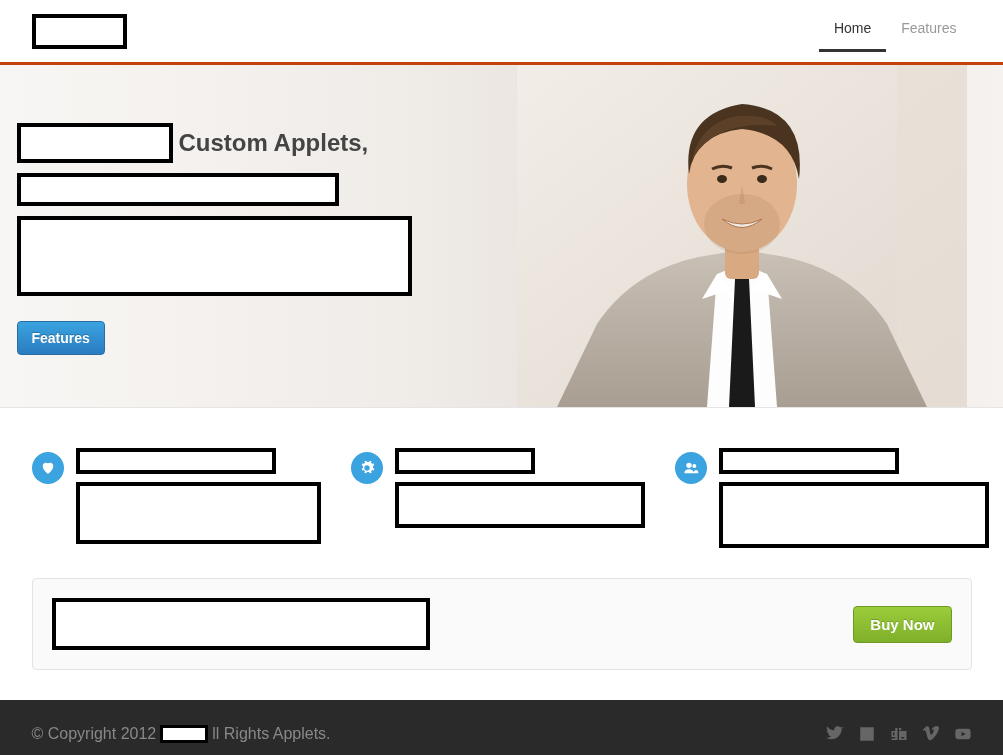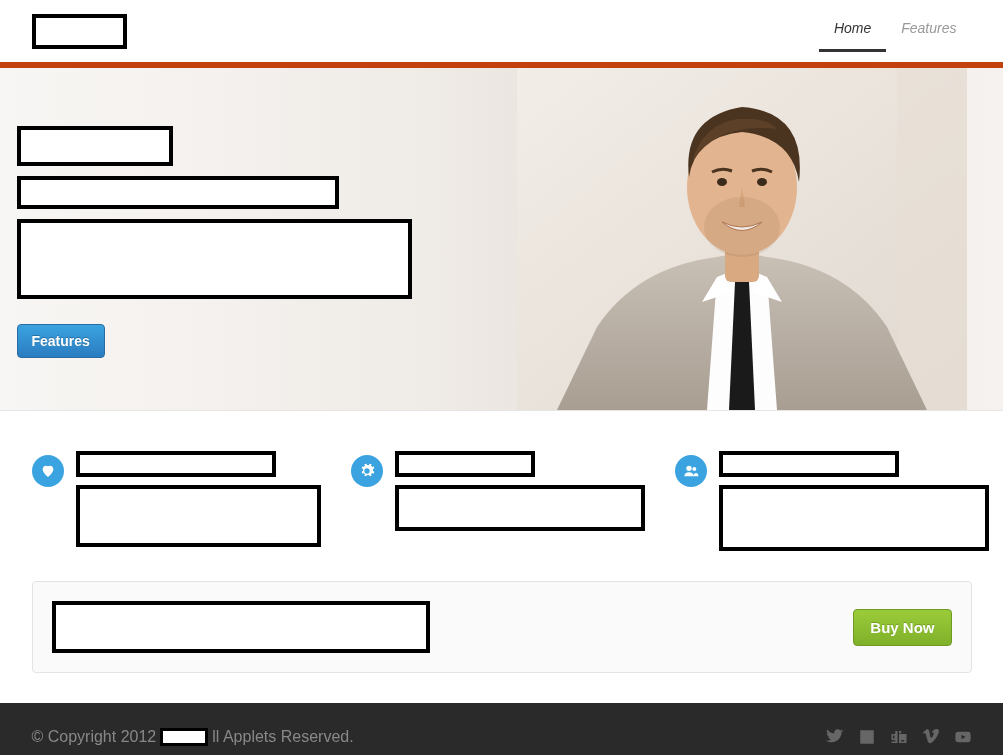--- a/index.html
+++ b/index.html
@@ -1,17 +1,17 @@
 <!DOCTYPE html>
 <html><head>
 <meta charset="utf-8">
 <style>
 * { margin: 0; padding: 0; box-sizing: border-box; }
 body { font-family: "Helvetica Neue", Helvetica, Arial, sans-serif; font-size: 14px; color: #333; background: #fff; }
-.header { border-bottom: 6px solid #c2410c; font-style: italic; }
+.header { border-bottom: 3px solid #c2410c; }
 .header-inner { max-width: 970px; margin: 0 auto; display: flex; justify-content: space-between; align-items: center; padding: 10px 15px; }
 .logo-box { width: 95px; height: 35px; border: 4px solid #000; }
 .nav { display: flex; gap: 0; }
 .nav a { padding: 10px 15px; color: #999; text-decoration: none; font-size: 14px; cursor: pointer; }
 .nav a.active { color: #333; font-weight: 500; border-bottom: 3px solid #333; padding-bottom: 13px; }
 .hero { height: 343px; background: linear-gradient(90deg, #f8f6f4 0%, #f0ece8 40%, #e8e2dc 60%, #f5f2ef 100%); border-bottom: 1px solid #e5e5e5; position: relative; overflow: hidden; }
 .hero-inner { max-width: 970px; margin: 0 auto; padding: 0 15px; position: relative; height: 100%; }
 .hero-left { position: absolute; left: 0; top: 58px; }
 .hero-h1-row { display: flex; align-items: center; gap: 6px; margin-bottom: 10px; }
 .hero-box-1 { width: 156px; height: 40px; border: 4px solid #000; background: #fff; }
@@ -55,20 +55,21 @@
       <a>Features</a>
     </nav>
   </div>
 </div>
 
 <div class="hero">
   <div class="hero-inner">
     <div class="hero-left">
       <div class="hero-h1-row">
         <div class="hero-box-1"></div>
+        <span class="hero-h1-text">Custom Applets,</span>
       </div>
       <div class="hero-box-2"></div>
       <div class="hero-box-3"></div>
       <button class="btn-features">Features</button>
     </div>
     <div class="hero-person">
       <svg class="person-svg" viewBox="0 0 450 343" preserveAspectRatio="xMidYMax slice">
         <defs>
           <linearGradient id="bg" x1="0" y1="0" x2="1" y2="1">
             <stop offset="0%" stop-color="#f2ede7"></stop>
@@ -156,21 +157,21 @@
 <div class="cta-box">
   <div class="cta-left-box"></div>
   <button class="btn-buy">Buy Now</button>
 </div>
 
 <div class="footer">
   <div class="footer-inner">
     <div class="footer-left">
       <span>© Copyright 2012</span>
       <span class="footer-box"></span>
-      <span>ll Applets Reserved.</span>
+      <span>ll Rights Applets.</span>
     </div>
     <div class="social">
       <svg class="social-icon" viewBox="0 0 24 24">
           <path d="M23 4c-1 .5-2 .8-3 1 1-1 2-2 2-3-1 .6-2 1-3 1.3C18 2 17 1.5 15.5 1.5 13 1.5 11 3.5 11 6c0 .4 0 .8.1 1.1C7 7 4 5 1.5 2 .5 4 1 6 3 7.5 2 7.5 1.5 7.3 1 7v.1c0 2.2 1.6 4 3.7 4.5-.7.2-1.4.2-2 .1.6 2 2.3 3.3 4.3 3.4-1.6 1.2-3.6 2-5.7 2-.4 0-.7 0-1.1-.1C2.2 18.3 4.7 19 7.3 19c8.8 0 13.6-7.3 13.6-13.6v-.6c1-.7 1.7-1.6 2.3-2.6z"></path>
         </svg>
       <svg class="social-icon" viewBox="0 0 24 24">
           <path d="M3 3h18v18H3V3zm11 5h-2c-.5 0-1 .5-1 1v2h3l-.5 3H11v6H8v-6H6v-3h2V9c0-2 1-3 3-3h3v2z"></path>
         </svg>
       <svg class="social-icon" viewBox="0 0 24 24">
           <path d="M4 4h3v4H2v8h5v2H2v2h8V4H4zm2 10H4v-4h2v4zM12 8h3v12h-3V8zm0-4h3v3h-3V4zm5 4h5v12h-8v-2h5v-2h-5V8h3zm2 6h-2v-4h2v4z"></path>

